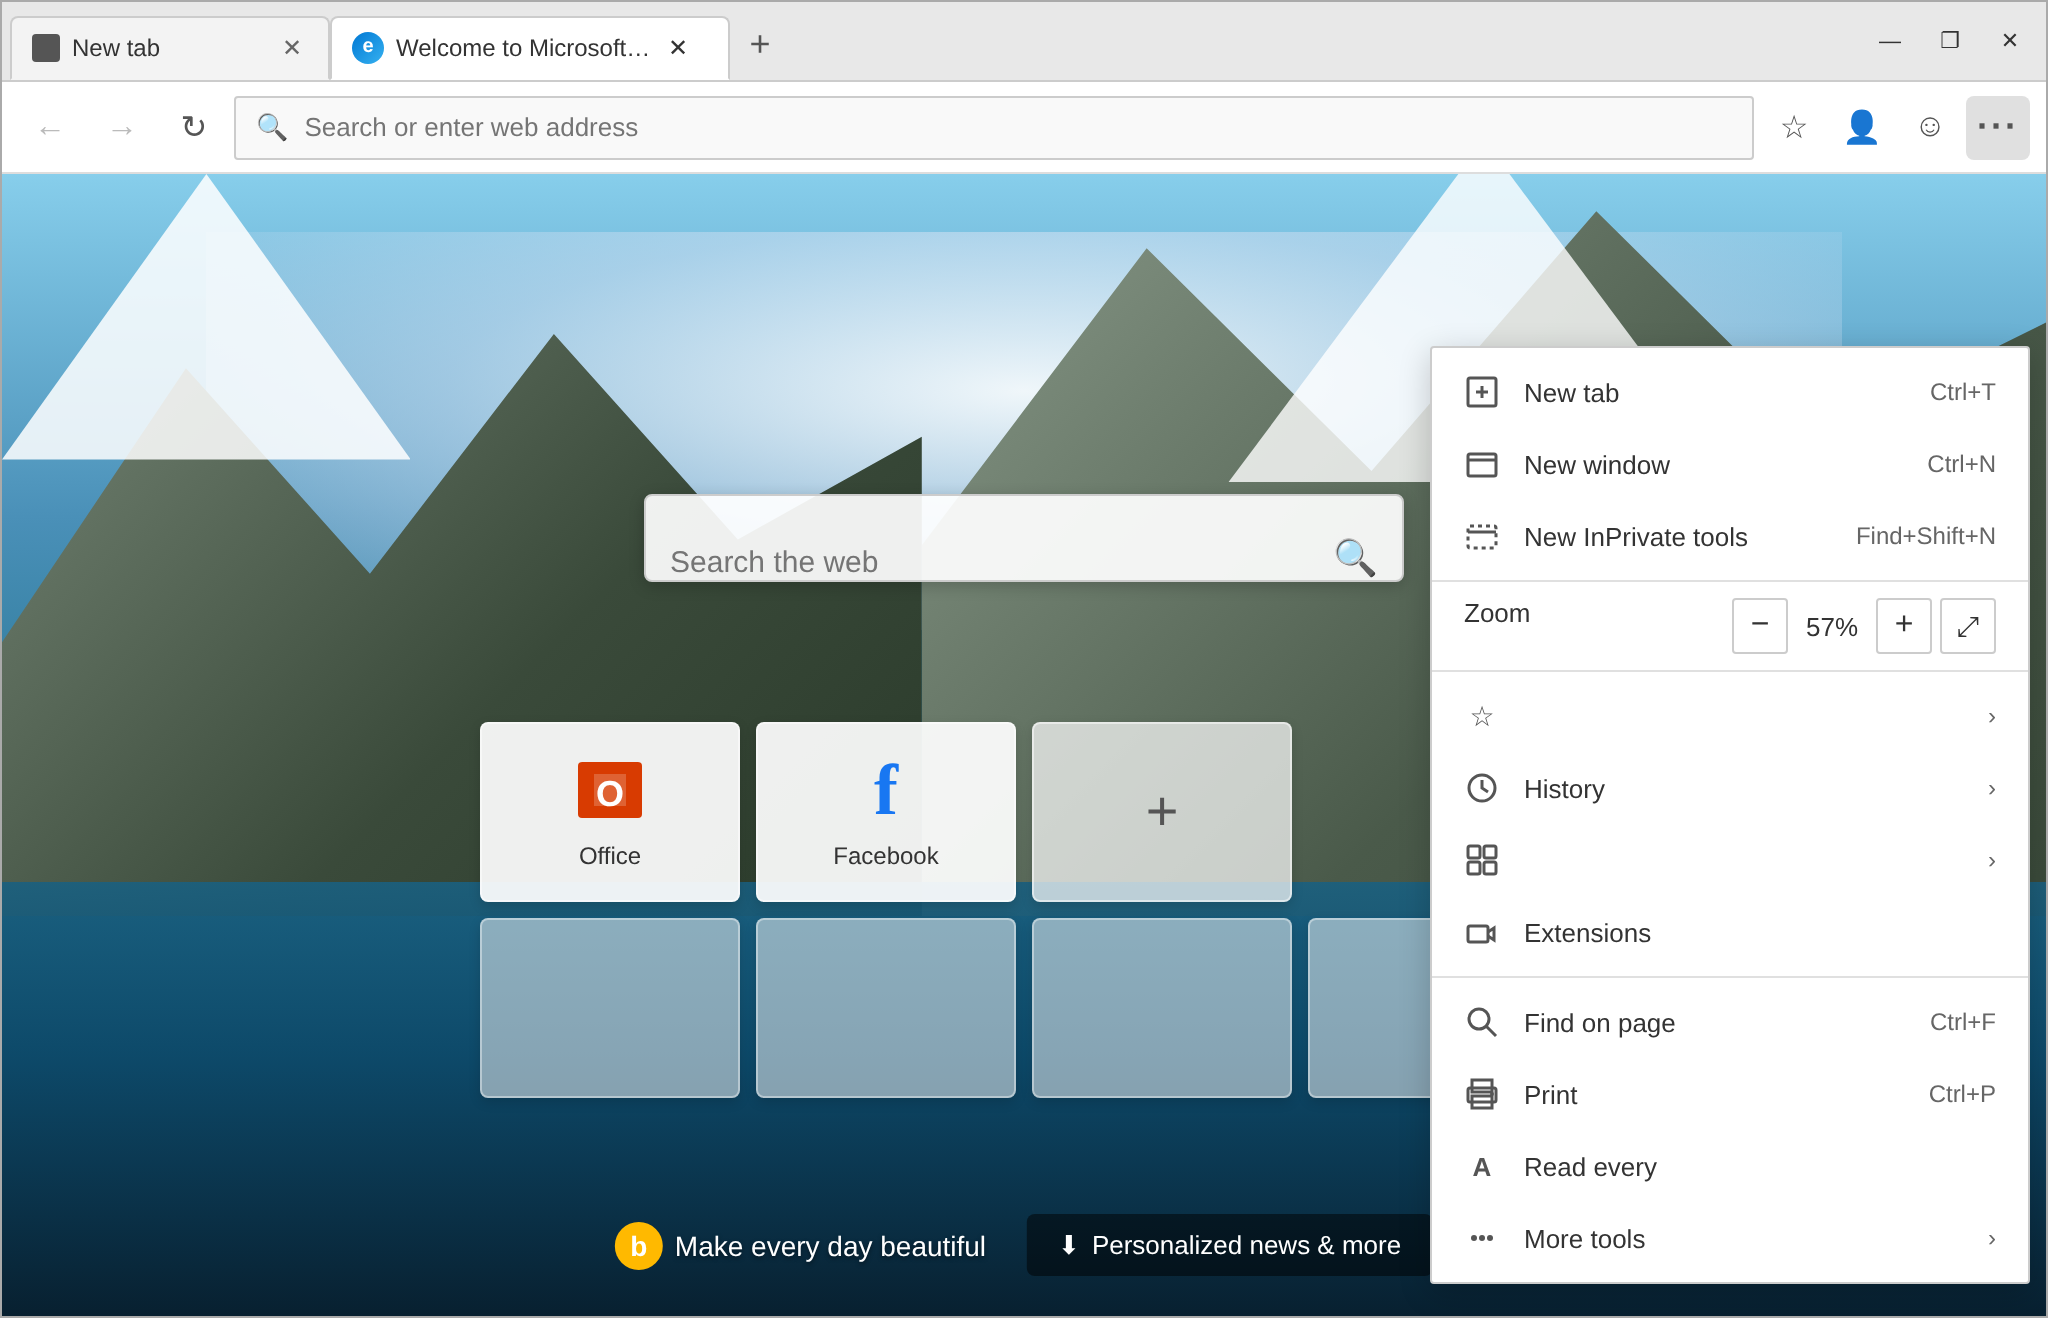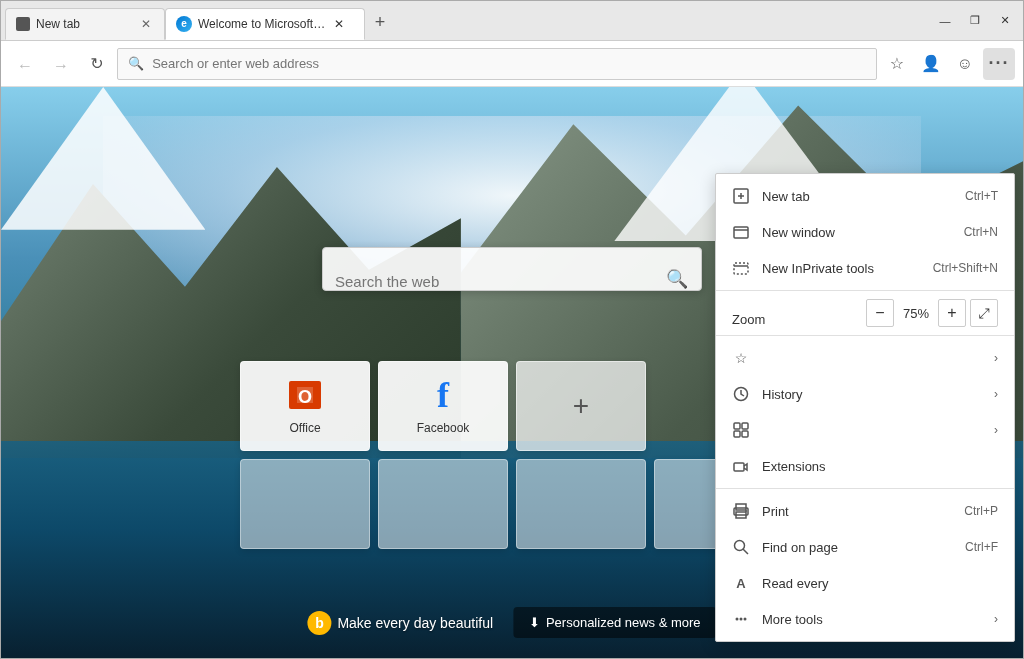--- a/index.html
+++ b/index.html
@@ -68,21 +68,21 @@
     .news-btn { background: rgba(0,0,0,0.5); color: white; border: none; padding: 8px 16px; border-radius: 4px; font-size: 13px; cursor: pointer; display: flex; align-items: center; gap: 6px; }
 
     
     .dropdown-menu { position: absolute; top: 86px; right: 8px; width: 300px; background: #fff; border: 1px solid #ccc; box-shadow: 0 4px 16px rgba(0,0,0,0.2); border-radius: 2px; z-index: 100; padding: 4px 0; }
     .menu-item { display: flex; align-items: center; padding: 8px 16px; cursor: pointer; font-size: 13px; color: #333; gap: 12px; min-height: 36px; }
     .menu-item .menu-label { flex: 1; }
     .menu-item .menu-shortcut { color: #666; font-size: 12px; }
     .menu-item .menu-arrow { color: #666; font-size: 12px; margin-left: auto; }
     .menu-icon { width: 18px; height: 18px; flex-shrink: 0; display: flex; align-items: center; justify-content: center; font-size: 14px; color: #555; }
     .menu-divider { height: 1px; background: #e0e0e0; margin: 4px 0; }
-    .zoom-row { display: flex; align-items: flex-end; padding: 4px 16px; gap: 8px; min-height: 36px; }
+    .zoom-row { display: flex; align-items: flex-start; padding: 4px 16px; gap: 8px; min-height: 36px; }
     .zoom-label { font-size: 13px; color: #333; flex: 1; }
     .zoom-controls { display: flex; align-items: center; gap: 4px; margin-left: auto; }
     .zoom-btn { width: 28px; height: 28px; display: flex; align-items: center; justify-content: center; border: 1px solid #ccc; border-radius: 2px; cursor: pointer; font-size: 16px; color: #333; background: #fff; }
     .zoom-value { font-size: 13px; color: #333; min-width: 36px; text-align: center; }
     .zoom-expand { width: 28px; height: 28px; display: flex; align-items: center; justify-content: center; border: 1px solid #ccc; border-radius: 2px; cursor: pointer; font-size: 14px; color: #333; background: #fff; }
 
     
     .tab-label { max-width: 130px; overflow: hidden; text-overflow: ellipsis; white-space: nowrap; }
   </style>
 </head>
@@ -210,30 +210,30 @@
       </div>
 
       <div class="menu-item">
         <span class="menu-icon">
           <svg width="16" height="16" viewBox="0 0 16 16">
               <rect x="1" y="3" width="14" height="11" rx="1" fill="none" stroke="#555" stroke-width="1.5" stroke-dasharray="2,2"></rect>
               <line x1="1" y1="6" x2="15" y2="6" stroke="#555" stroke-width="1.5"></line>
             </svg>
         </span>
         <span class="menu-label">New InPrivate tools</span>
-        <span class="menu-shortcut">Ctrl+Shift+N</span>
+        <span class="menu-shortcut">Find+Shift+N</span>
       </div>
 
       <div class="menu-divider"></div>
 
       <div class="zoom-row">
         <span class="zoom-label">Zoom</span>
         <div class="zoom-controls">
           <div class="zoom-btn">−</div>
-          <span class="zoom-value">75%</span>
+          <span class="zoom-value">57%</span>
           <div class="zoom-btn">+</div>
           <div class="zoom-expand">⤢</div>
         </div>
       </div>
 
       <div class="menu-divider"></div>
 
       <div class="menu-item">
         <span class="menu-icon">☆</span>
         <span class="menu-arrow">›</span>
@@ -271,42 +271,42 @@
             </svg>
         </span>
         <span class="menu-label">Extensions</span>
       </div>
 
       <div class="menu-divider"></div>
 
       <div class="menu-item">
         <span class="menu-icon">
           <svg width="16" height="16" viewBox="0 0 16 16">
+              <circle cx="6.5" cy="6.5" r="5" fill="none" stroke="#555" stroke-width="1.5"></circle>
+              <line x1="10" y1="10" x2="15" y2="15" stroke="#555" stroke-width="1.5"></line>
+            </svg>
+        </span>
+        <span class="menu-label">Find on page</span>
+        <span class="menu-shortcut">Ctrl+F</span>
+      </div>
+
+      <div class="menu-item">
+        <span class="menu-icon">
+          <svg width="16" height="16" viewBox="0 0 16 16">
               <rect x="3" y="1" width="10" height="6" fill="none" stroke="#555" stroke-width="1.5"></rect>
               <rect x="1" y="5" width="14" height="7" rx="1" fill="none" stroke="#555" stroke-width="1.5"></rect>
               <rect x="3" y="9" width="10" height="6" fill="none" stroke="#555" stroke-width="1.5"></rect>
               <circle cx="13" cy="8" r="1" fill="#555"></circle>
             </svg>
         </span>
         <span class="menu-label">Print</span>
         <span class="menu-shortcut">Ctrl+P</span>
       </div>
 
       <div class="menu-item">
-        <span class="menu-icon">
-          <svg width="16" height="16" viewBox="0 0 16 16">
-              <circle cx="6.5" cy="6.5" r="5" fill="none" stroke="#555" stroke-width="1.5"></circle>
-              <line x1="10" y1="10" x2="15" y2="15" stroke="#555" stroke-width="1.5"></line>
-            </svg>
-        </span>
-        <span class="menu-label">Find on page</span>
-        <span class="menu-shortcut">Ctrl+F</span>
-      </div>
-
-      <div class="menu-item">
         <span class="menu-icon" style="font-size:13px;font-weight:bold;color:#555;">A</span>
         <span class="menu-label">Read every</span>
       </div>
 
       <div class="menu-item">
         <span class="menu-icon">
           <svg width="16" height="16" viewBox="0 0 16 16">
               <circle cx="4" cy="8" r="1.5" fill="#555"></circle>
               <circle cx="8" cy="8" r="1.5" fill="#555"></circle>
               <circle cx="12" cy="8" r="1.5" fill="#555"></circle>

